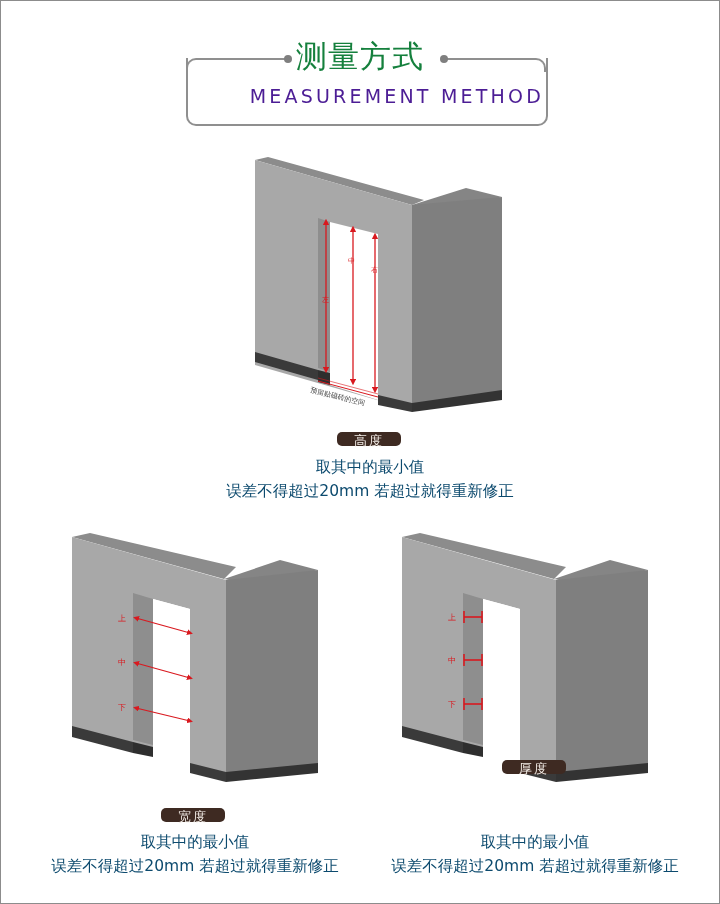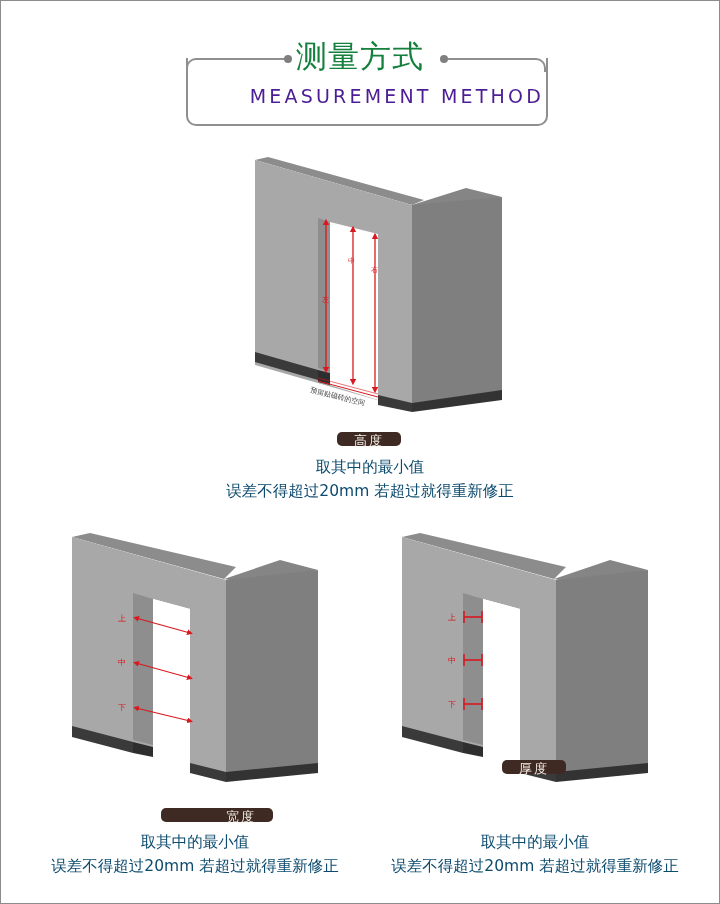--- a/index.html
+++ b/index.html
@@ -117,19 +117,19 @@
     <text x="448" y="620" font-size="8" fill="#d9191f">上</text>
     <text x="448" y="663" font-size="8" fill="#d9191f">中</text>
     <text x="448" y="707" font-size="8" fill="#d9191f">下</text>
   </g>
 </svg>
 
 <div class="pill" style="left:337px; top:432px; width:64px;">高度</div>
 <div class="caption" style="left:180px; top:456px; width:380px;">取其中的最小值</div>
 <div class="caption" style="left:180px; top:480px; width:380px;">误差不得超过20mm 若超过就得重新修正</div>
 
-<div class="pill" style="left:161px; top:808px; width:64px;padding-left:48px;">宽度</div>
+<div class="pill" style="left:161px; top:808px; width:64px;">宽度</div>
 <div class="caption" style="left:10px; top:831px; width:370px;">取其中的最小值</div>
 <div class="caption" style="left:10px; top:855px; width:370px;">误差不得超过20mm 若超过就得重新修正</div>
 
 <div class="pill" style="left:502px; top:760px; width:64px;">厚度</div>
 <div class="caption" style="left:350px; top:831px; width:370px;">取其中的最小值</div>
 <div class="caption" style="left:350px; top:855px; width:370px;">误差不得超过20mm 若超过就得重新修正</div>
 
 </body></html>

